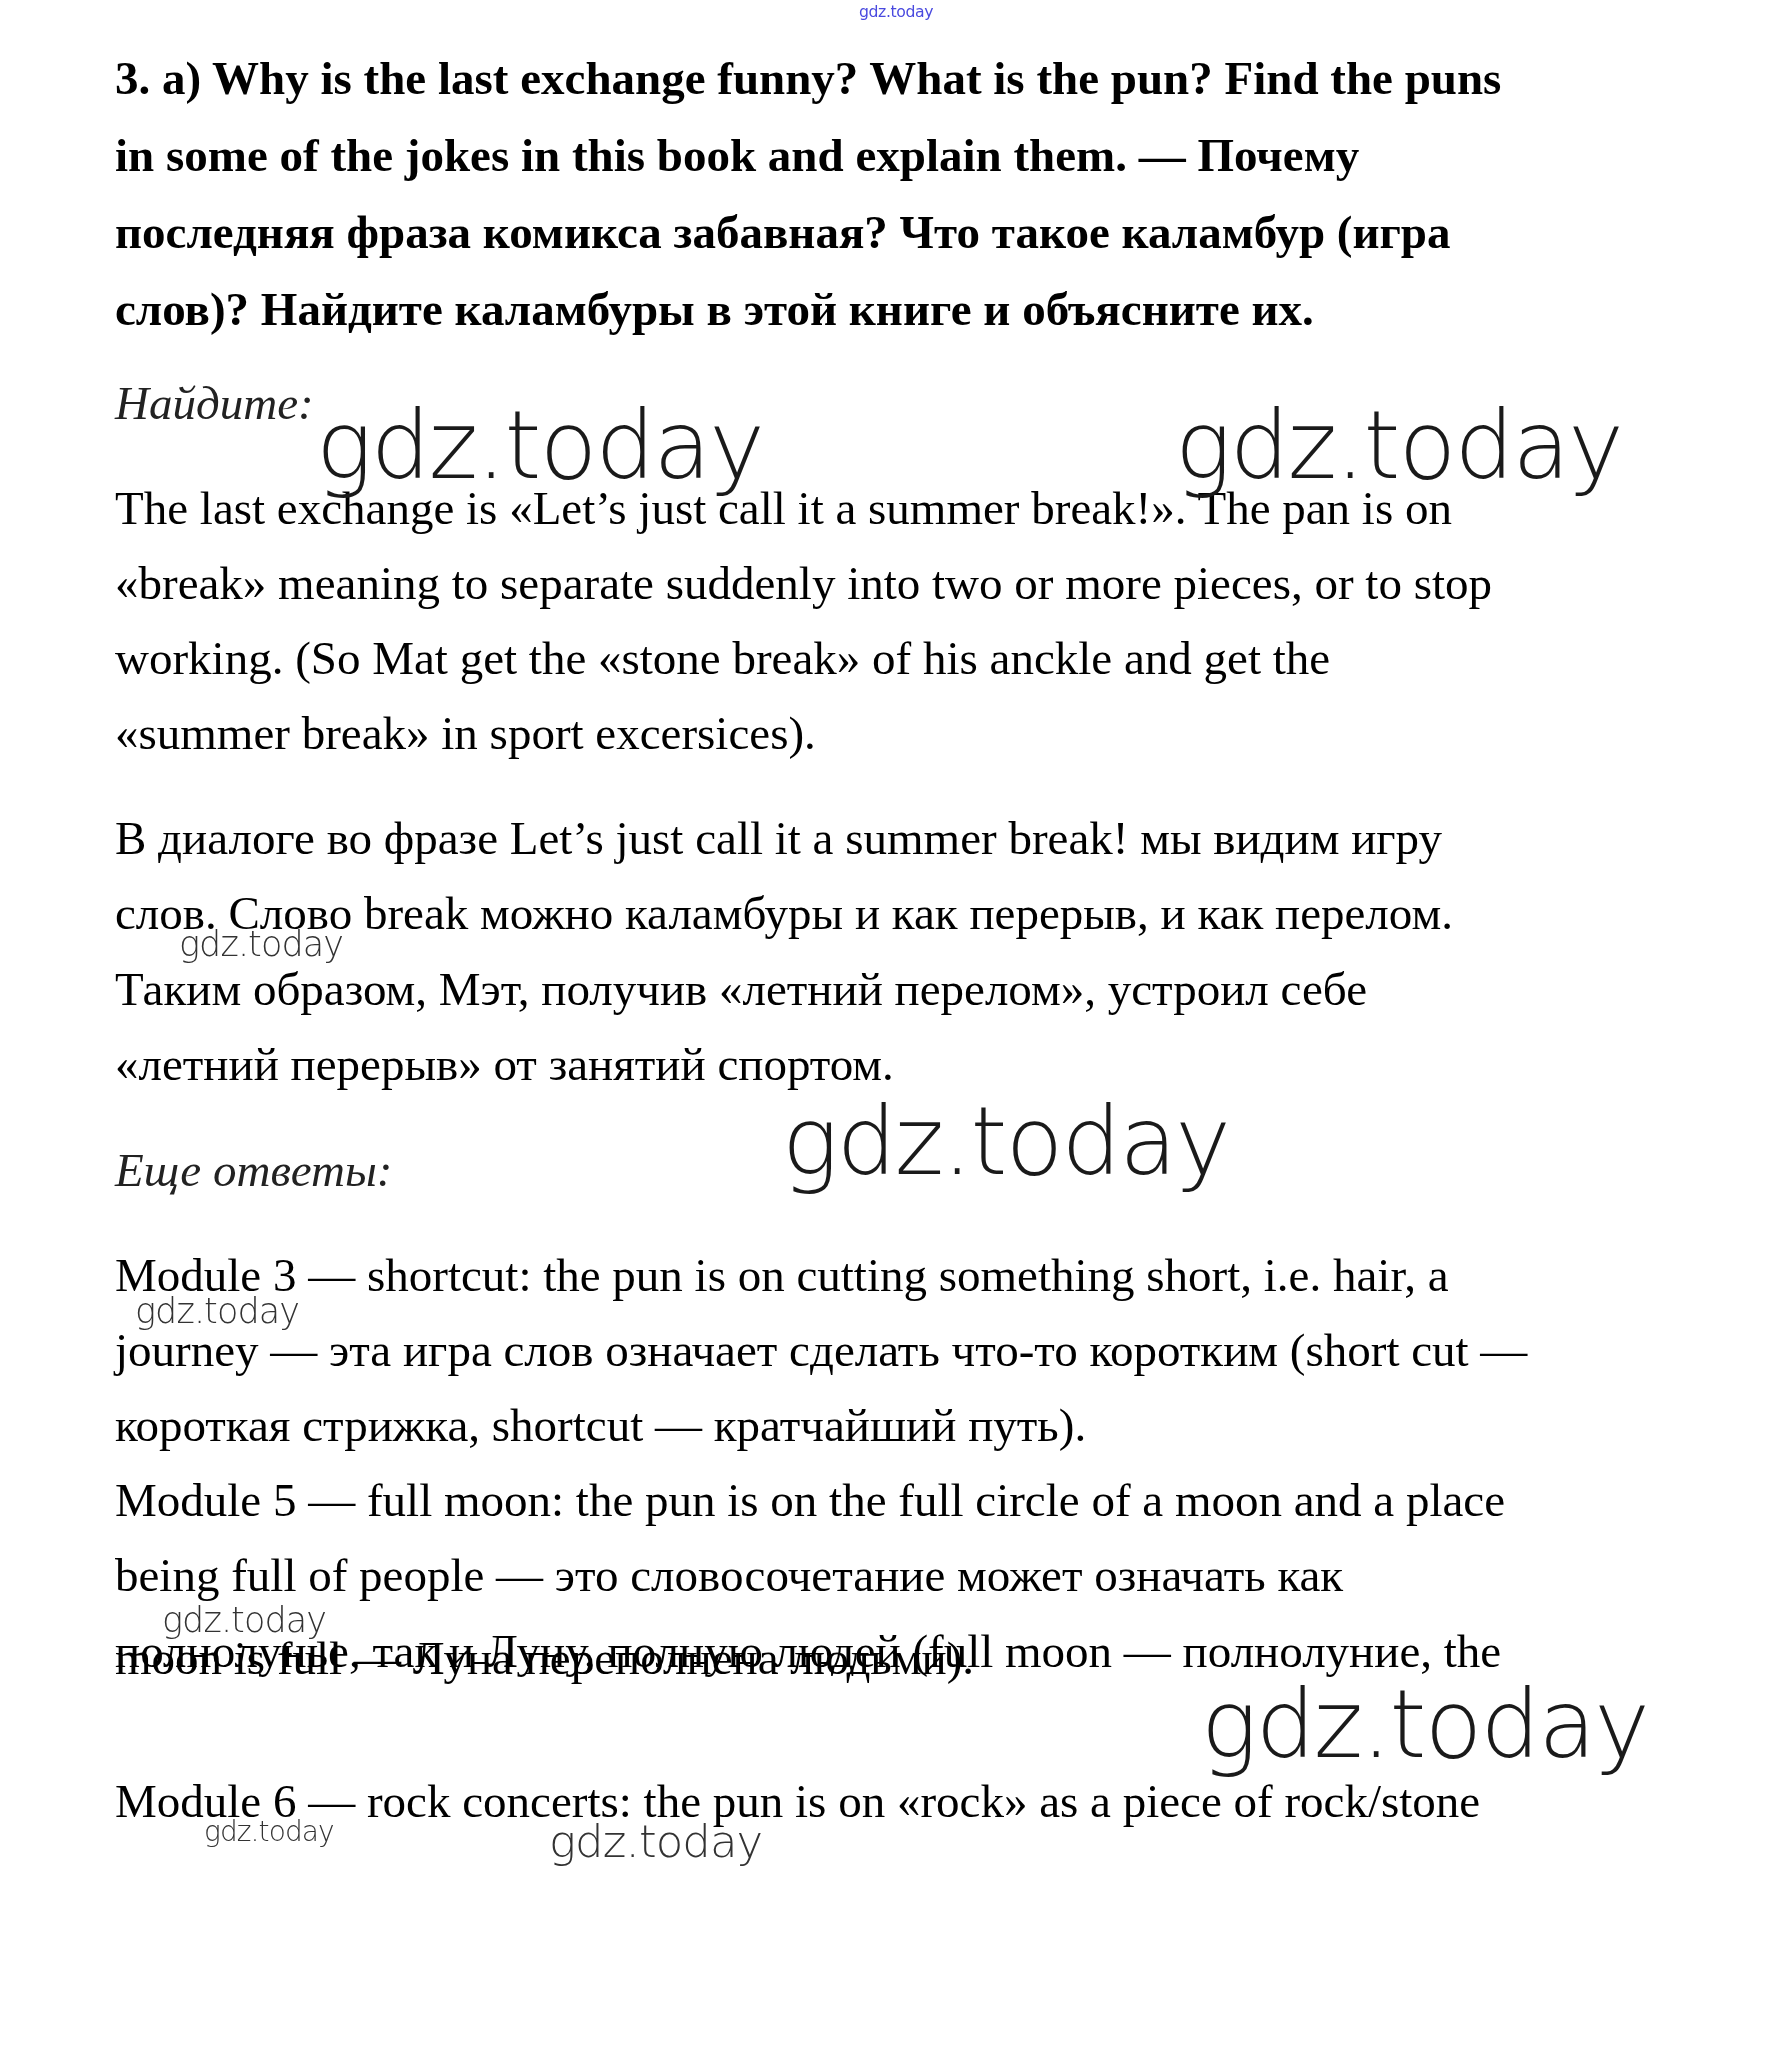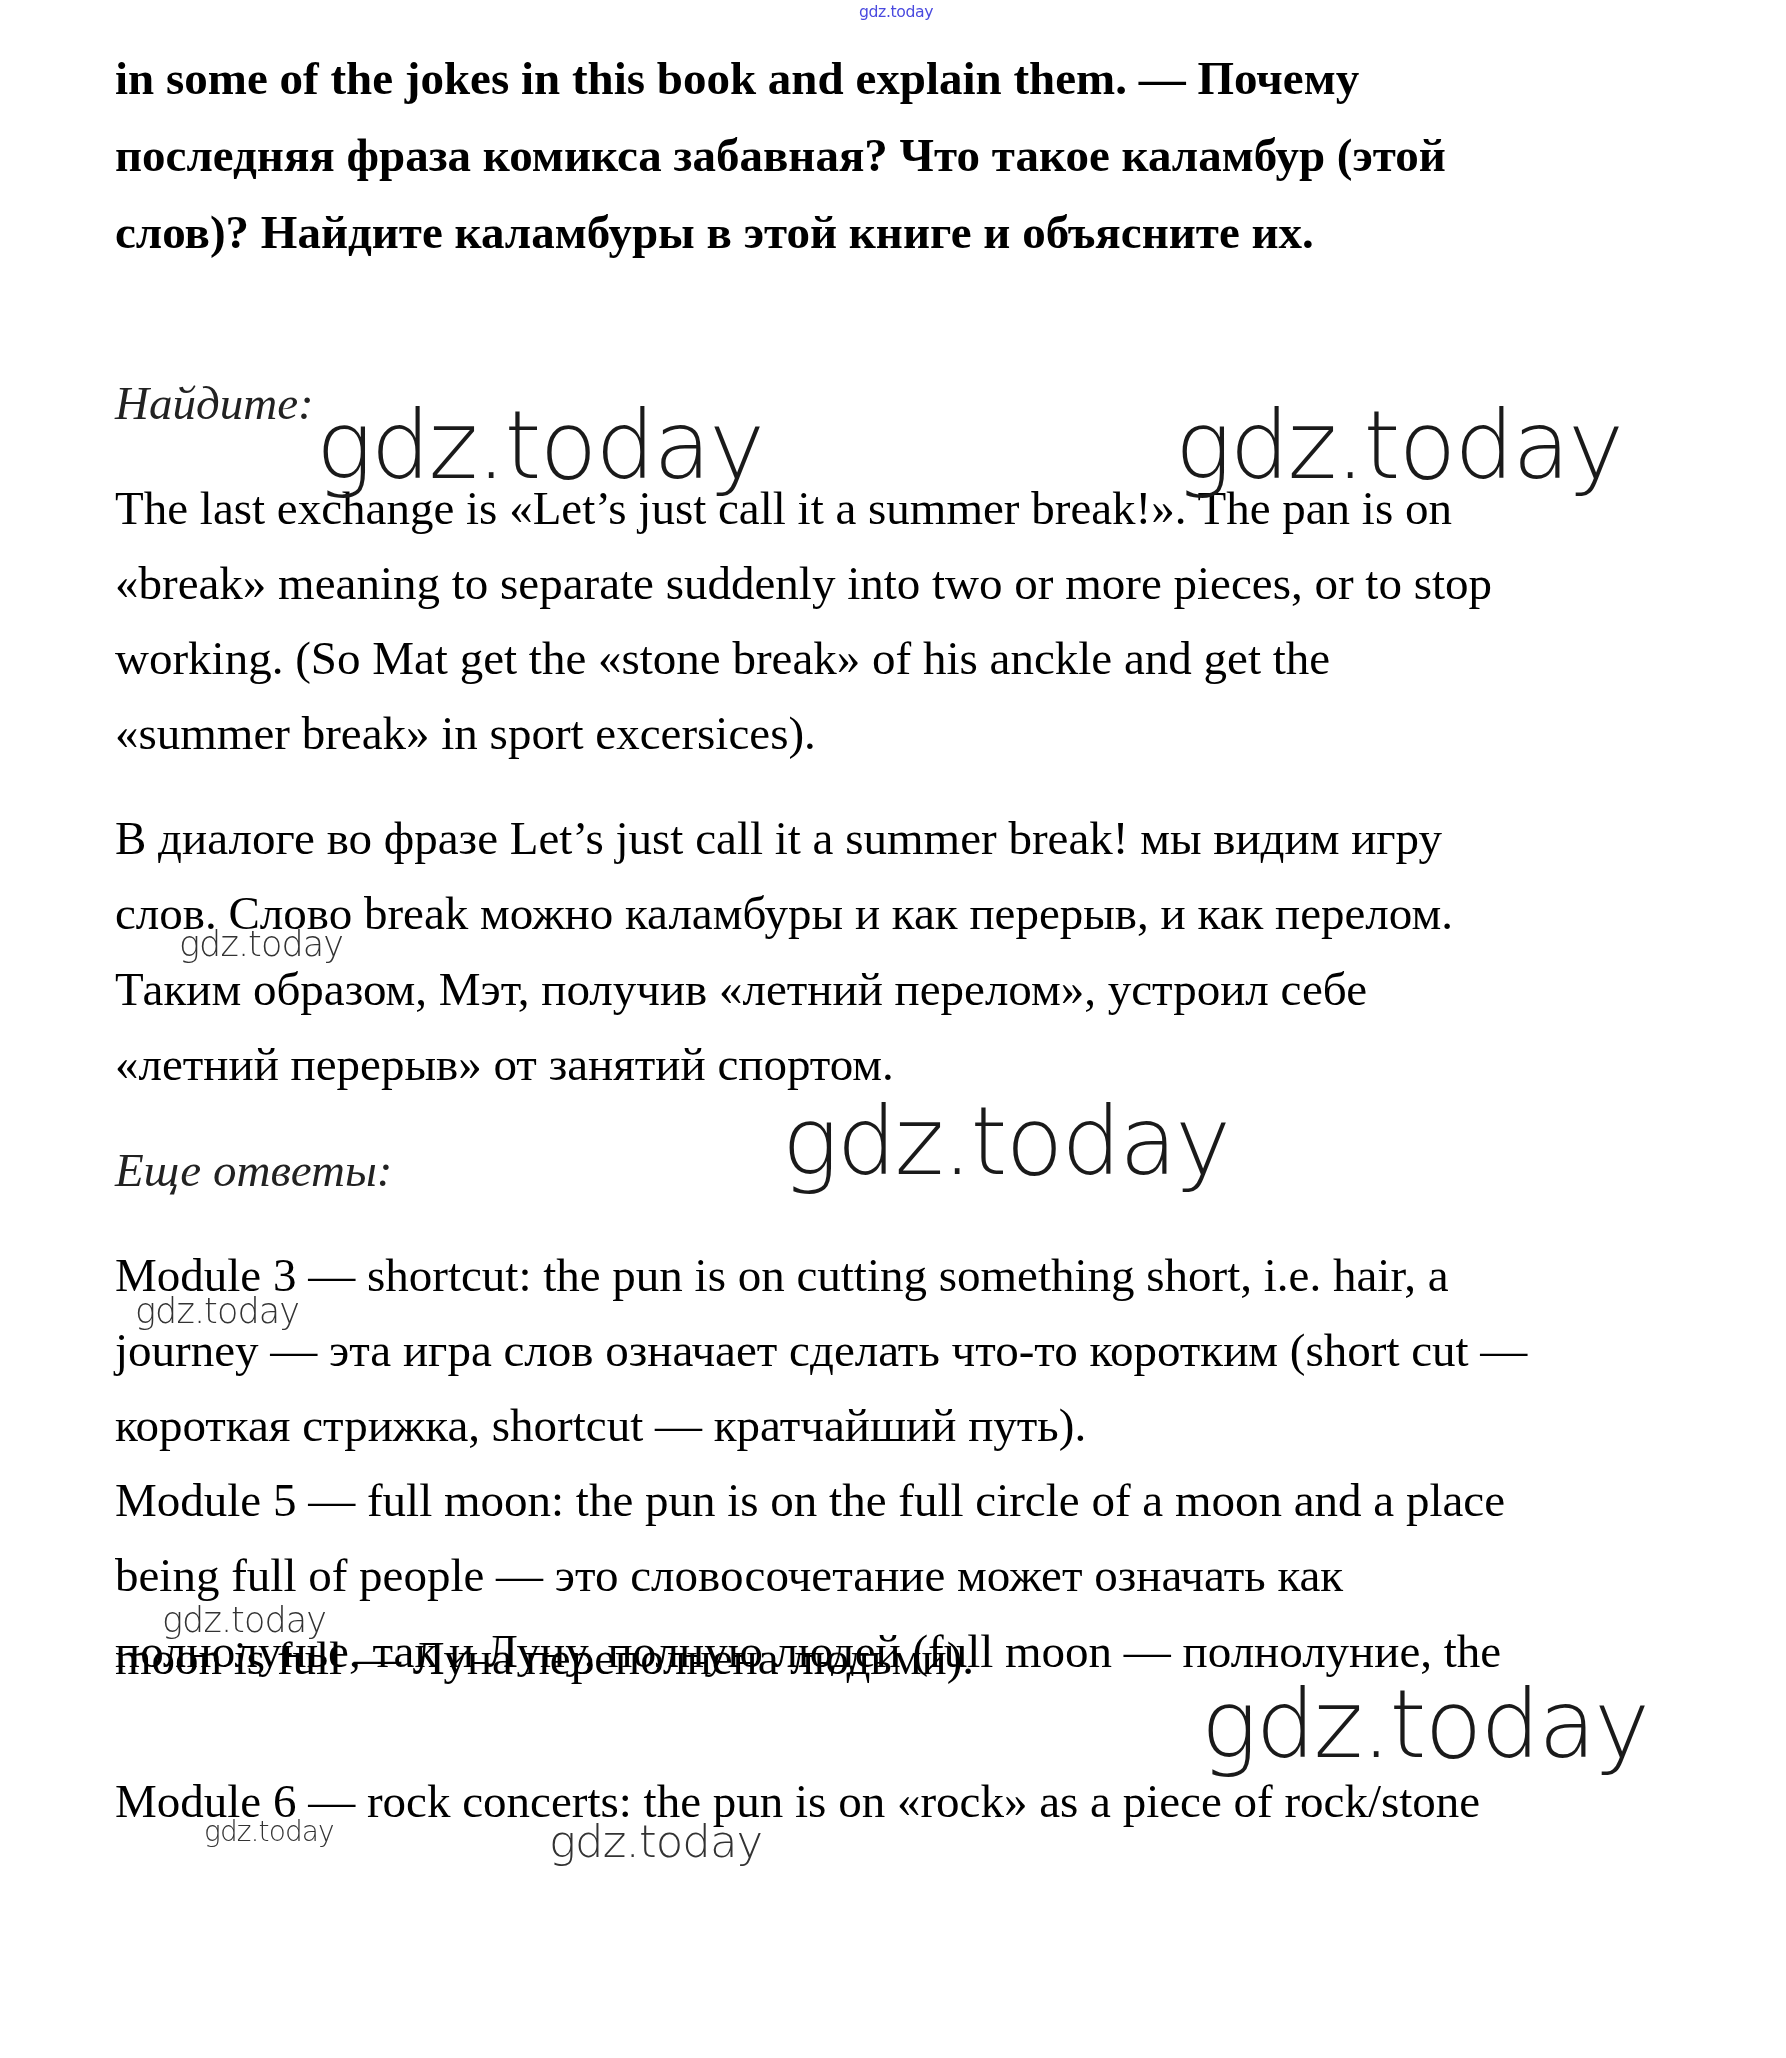--- a/index.html
+++ b/index.html
@@ -14,22 +14,23 @@
   .wm.small { font-size: 35px; letter-spacing: -0.9px; color: #333; }
 </style>
 </head>
 <body>
 
 <div class="page">
 
   <div class="top-wm">gdz.today</div>
 
   <div class="heading">
+    <div>3. a) Why is the last exchange funny? What is the pun? Find the puns</div>
     <div>in some of the jokes in this book and explain them. — Почему</div>
-    <div>последняя фраза комикса забавная? Что такое каламбур (этой</div>
+    <div>последняя фраза комикса забавная? Что такое каламбур (игра</div>
     <div>слов)? Найдите каламбуры в этой книге и объясните их.</div>
   </div>
 
   <div class="line label" style="top:377px;">Найдите:</div>
 
   <div class="line" style="top:482px;">The last exchange is «Let’s just call it a summer break!». The pan is on</div>
   <div class="line" style="top:557px;">«break» meaning to separate suddenly into two or more pieces, or to stop</div>
   <div class="line" style="top:632px;">working. (So Mat get the «stone break» of his anckle and get the</div>
   <div class="line" style="top:707px;">«summer break» in sport excersices).</div>
 

